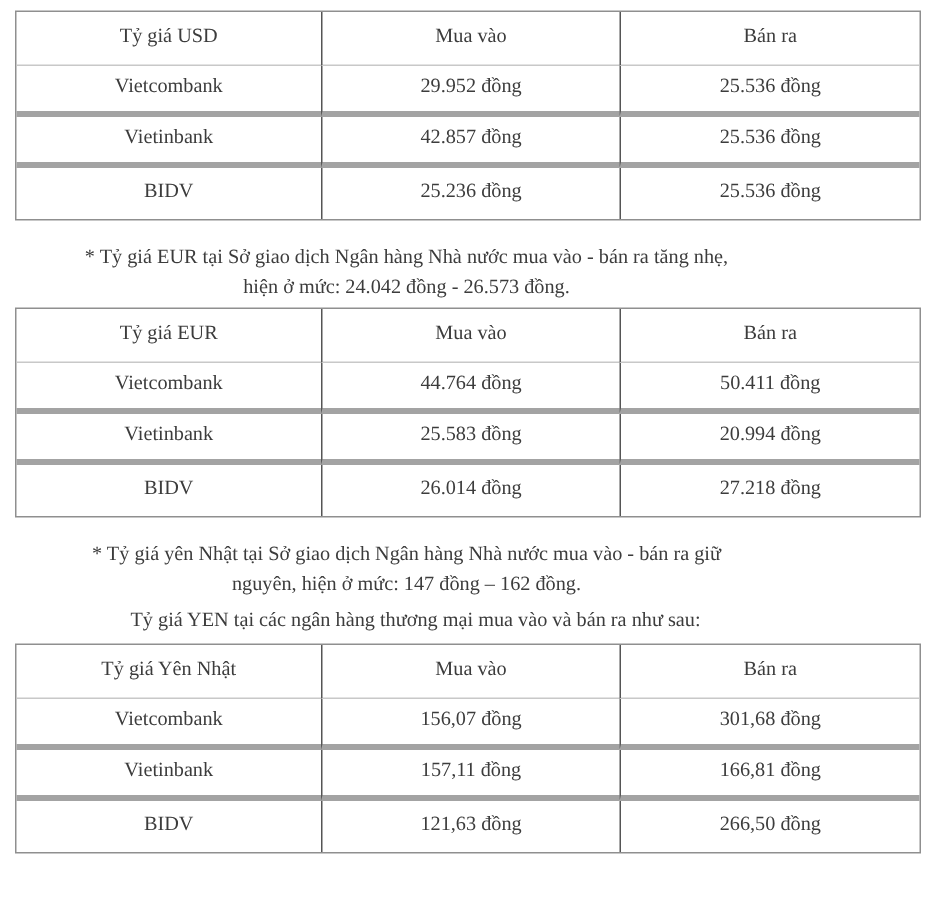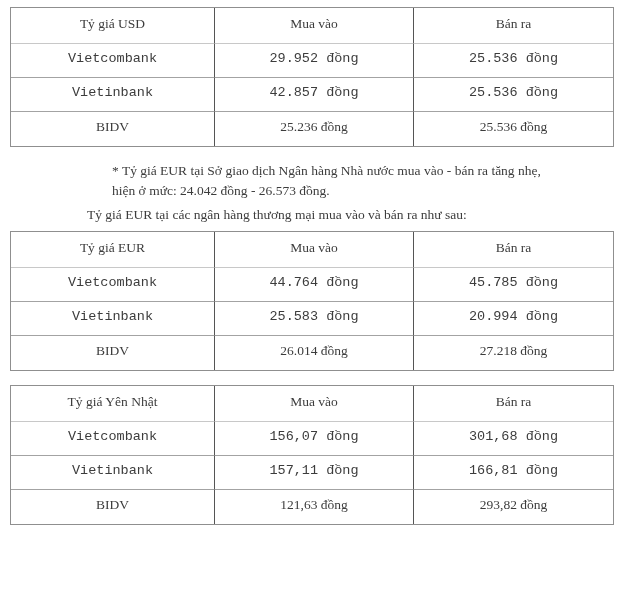--- a/index.html
+++ b/index.html
@@ -48,32 +48,32 @@
     padding: 0 4px 5px 4px;
   }
   table.rates th + th,
   table.rates td + td {
     border-left: 1px solid #555555;
   }
   table.rates thead th {
     border-bottom: 1px solid #c8c8c8;
   }
   table.rates tbody tr:not(:last-child) td {
-    border-bottom: 1px solid #a3a3a3;
-    font-family: Liberation Mono, monospace;
+    border-bottom: 4px solid #a3a3a3;
   }
   p.note, p.lead {
     font-size: 13.5px;
     line-height: 20px;
     margin: 0;
   }
   p.note {
-    margin-left: 102px;
+    margin-left: 35px;
     width: 452px;
     margin-bottom: 4px;
+    text-align: center;
   }
   p.lead {
     margin-left: 77px;
     width: 470px;
     margin-bottom: 6px;
   }
 </style>
 </head>
 <body>
 
@@ -105,54 +105,55 @@
       </tr>
       <tr>
         <td>BIDV</td>
         <td>25.236 đồng</td>
         <td>25.536 đồng</td>
       </tr>
     </tbody>
   </table>
 
   <p class="note">* Tỷ giá EUR tại Sở giao dịch Ngân hàng Nhà nước mua vào - bán ra tăng nhẹ, hiện ở mức: 24.042 đồng - 26.573 đồng.</p>
-  <p class="lead">Tỷ giá EUR tại các ngân hàng thương mại mua vào và bán ra như sau:</p>
 
   <table class="rates">
     <colgroup>
       <col style="width:203px">
         <col style="width:199px">
         <col style="width:200px">
     </colgroup>
     <thead>
       <tr>
         <th>Tỷ giá EUR</th>
         <th>Mua vào</th>
         <th>Bán ra</th>
       </tr>
     </thead>
     <tbody>
       <tr>
         <td>Vietcombank</td>
         <td>44.764 đồng</td>
-        <td>45.785 đồng</td>
+        <td>50.411 đồng</td>
       </tr>
       <tr>
         <td>Vietinbank</td>
         <td>25.583 đồng</td>
         <td>20.994 đồng</td>
       </tr>
       <tr>
         <td>BIDV</td>
         <td>26.014 đồng</td>
         <td>27.218 đồng</td>
       </tr>
     </tbody>
   </table>
 
+  <p class="note">* Tỷ giá yên Nhật tại Sở giao dịch Ngân hàng Nhà nước mua vào - bán ra giữ nguyên, hiện ở mức: 147 đồng – 162 đồng.</p>
+  <p class="lead">Tỷ giá YEN tại các ngân hàng thương mại mua vào và bán ra như sau:</p>
 
   <table class="rates">
     <colgroup>
       <col style="width:203px">
         <col style="width:199px">
         <col style="width:200px">
     </colgroup>
     <thead>
       <tr>
         <th>Tỷ giá Yên Nhật</th>
@@ -167,18 +168,18 @@
         <td>301,68 đồng</td>
       </tr>
       <tr>
         <td>Vietinbank</td>
         <td>157,11 đồng</td>
         <td>166,81 đồng</td>
       </tr>
       <tr>
         <td>BIDV</td>
         <td>121,63 đồng</td>
-        <td>293,82 đồng</td>
+        <td>266,50 đồng</td>
       </tr>
     </tbody>
   </table>
 
 </div>
 
 </body></html>

